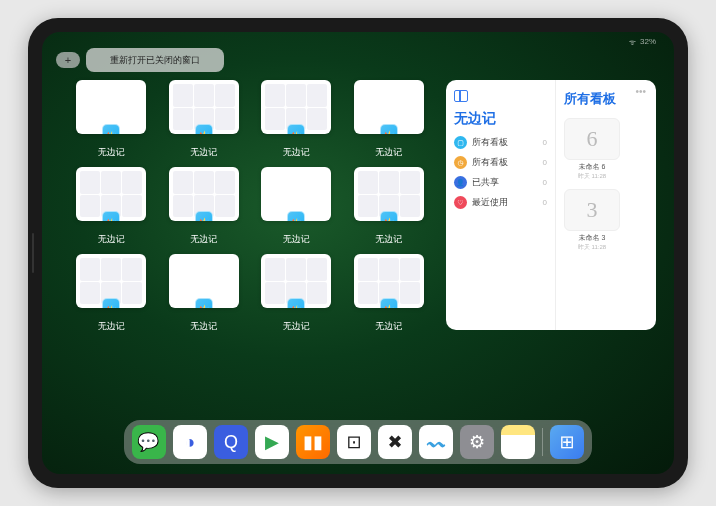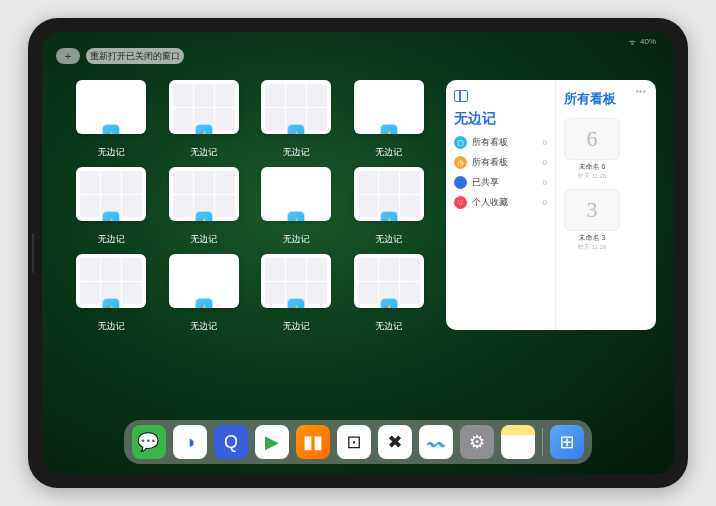--- a/index.html
+++ b/index.html
@@ -59,24 +59,24 @@
   background: rgba(200,200,200,0.7);
   border-radius: 8px;
   display: flex;
   align-items: center;
   justify-content: center;
   font-size: 11px;
   color: #333;
   cursor: pointer;
 }
 .pill-label {
-  height: 16px;
+  height: 24px;
   background: rgba(220,220,220,0.75);
   border-radius: 8px;
-  padding: 0 4px;
+  padding: 0 24px;
   display: flex;
   align-items: center;
   font-size: 9px;
   color: #222;
   cursor: pointer;
 }
 .content {
   position: absolute;
   top: 48px; left: 30px; right: 18px; bottom: 54px;
   display: flex;
@@ -265,21 +265,21 @@
 </style>
 </head>
 <body>
 
 <div class="ipad">
   <div class="bezel"></div>
   <div class="screen">
 
     <div class="status-bar">
       <span>ᯤ</span>
-      <span>40%</span>
+      <span>32%</span>
     </div>
 
     <div class="topbar">
       <div class="pill-plus">+</div>
       <div class="pill-label">重新打开已关闭的窗口</div>
     </div>
 
     <div class="content">
       <div class="grid" id="grid">
           <div class="grid-item">
@@ -420,21 +420,21 @@
                 <div class="lbl">所有看板</div>
                 <div class="cnt">0</div>
               </div>
               <div class="panel-row">
                 <div class="icn" style="background: rgb(58, 111, 224);">👤</div>
                 <div class="lbl">已共享</div>
                 <div class="cnt">0</div>
               </div>
               <div class="panel-row">
                 <div class="icn" style="background: rgb(239, 74, 91);">♡</div>
-                <div class="lbl">个人收藏</div>
+                <div class="lbl">最近使用</div>
                 <div class="cnt">0</div>
               </div>
             </div>
         </div>
         <div class="panel-right">
           <div class="panel-right-title">所有看板</div>
           <div id="boards">
               <div class="board">
                 <div class="board-thumb">6</div>
                 <div class="board-cap">未命名 6</div>

